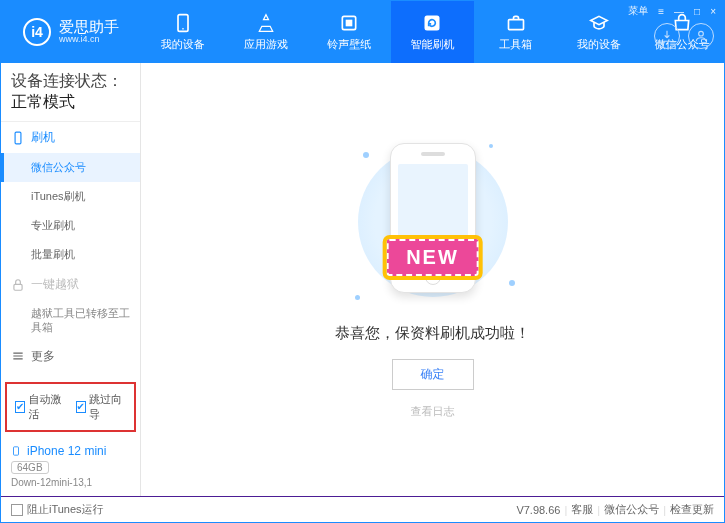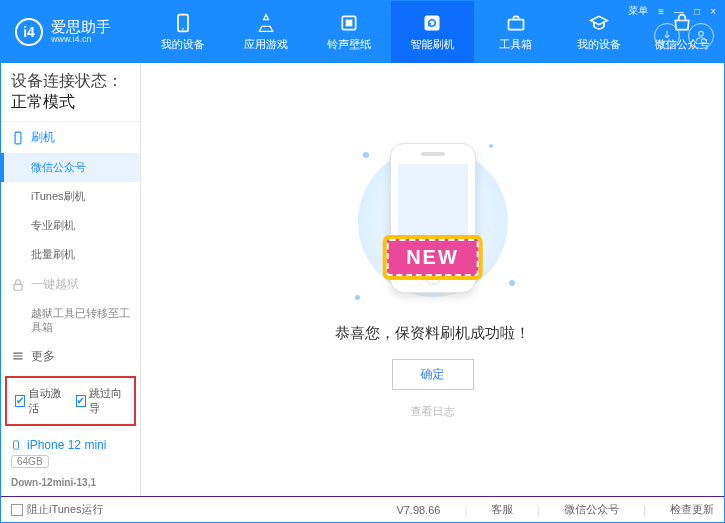--- a/index.html
+++ b/index.html
@@ -1,20 +1,20 @@
 <!DOCTYPE html>
 <html><head>
 <meta charset="utf-8">
 <style>
   * { margin: 0; padding: 0; box-sizing: border-box; }
   body { font-family: "Microsoft YaHei", Arial, sans-serif; font-size: 12px; color: #333; background: #fff; }
   .window { width: 725px; height: 523px; border: 1px solid #1a8cff; position: relative; background: #fff; }
 
   .header { height: 62px; background: #1a8cff; display: flex; align-items: stretch; position: relative; color: #fff; }
-  .brand { display: flex; align-items: center; gap: 8px; padding: 8px 14px; width: 140px; }
+  .brand { display: flex; align-items: center; gap: 8px; padding: 8px 14px; width: 140px; justify-content: center; }
   .brand-logo { width: 28px; height: 28px; border: 2px solid #fff; border-radius: 50%; display: flex; align-items: center; justify-content: center; font-weight: bold; font-size: 14px; }
   .brand-text { display: flex; flex-direction: column; line-height: 1.1; }
   .brand-title { font-size: 15px; font-weight: 500; }
   .brand-sub { font-size: 9px; opacity: .85; }
 
   .navs { display: flex; flex: 1; }
   .nav { flex: 1; display: flex; flex-direction: column; align-items: center; justify-content: center; gap: 4px; cursor: pointer; font-size: 11px; }
   .nav.active { background: #0d6efd; }
   .nav svg { width: 20px; height: 20px; fill: #fff; }
 
@@ -39,41 +39,41 @@
   .side-note { padding: 6px 10px 6px 30px; font-size: 11px; color: #888; line-height: 1.3; }
 
   .cb-row { display: flex; gap: 10px; padding: 8px; border: 2px solid #d33; margin: 4px 4px 6px; }
   .cb-row label { display: flex; align-items: center; gap: 3px; font-size: 11px; cursor: pointer; color: #555; }
   .cb { width: 12px; height: 12px; border: 1px solid #1a8cff; display: inline-flex; align-items: center; justify-content: center; color: #1a8cff; font-size: 10px; line-height: 1; }
 
   .device-block { padding: 6px 10px 8px; }
   .device-name { display: flex; align-items: center; gap: 6px; color: #1a8cff; font-size: 12px; font-weight: 500; }
   .device-name svg { width: 10px; height: 14px; fill: #1a8cff; }
   .capacity { display: inline-block; border: 1px solid #ccc; border-radius: 3px; font-size: 10px; color: #888; padding: 0 5px; margin-top: 3px; }
-  .firmware { font-size: 10px; color: #888; margin-top: 9px; font-weight: bold; }
+  .firmware { font-size: 10px; color: #888; margin-top: 3px; }
 
   .main { flex: 1; position: relative; display: flex; align-items: center; justify-content: center; }
   .content-center { text-align: center; }
   .phone-illust { width: 200px; height: 170px; margin: 0 auto 14px; position: relative; }
   .sun { position: absolute; left: 50%; top: 48%; transform: translate(-50%,-50%); width: 150px; height: 150px; border-radius: 50%; background: radial-gradient(circle, #e4f3ff 55%, #d0e9ff 100%); }
   .phone { position: absolute; left: 50%; top: 46%; transform: translate(-50%,-50%); width: 86px; height: 150px; background: #fff; border-radius: 14px; box-shadow: 0 4px 10px rgba(0,0,0,.12); border: 1px solid #e3e3e3; }
   .phone::before { content:""; position:absolute; top:8px; left:50%; transform:translateX(-50%); width:24px; height:4px; border-radius:2px; background:#ddd; }
   .phone::after { content:""; position:absolute; bottom:7px; left:50%; transform:translateX(-50%); width:14px; height:14px; border-radius:50%; border:1px solid #ddd; }
   .phone-screen { position:absolute; top:20px; bottom:26px; left:7px; right:7px; background:#e9f4fe; border-radius:2px; }
   .ribbon { position:absolute; left:50%; top:58%; transform:translateX(-50%); background:#ec4899; color:#fff; font-weight:bold; font-size:20px; letter-spacing:2px; padding:5px 18px; border-radius:3px; border: 2px dashed #fff; outline: 4px solid #ffc107; }
   .dots { position:absolute; width:6px; height:6px; background:#9fd0ff; border-radius:50%; }
   .d1{ top:12px; left:30px;} .d2{top:4px; right:40px; width:4px; height:4px;} .d3{bottom:10px; left:22px; width:5px; height:5px;} .d4{bottom:24px; right:18px;}
   .success-text { font-size: 15px; color: #333; margin-bottom: 16px; }
   .confirm-btn { display:inline-block; border:1px solid #ccc; padding:6px 28px; font-size:12px; color:#3b82f6; cursor:pointer; background:#fff; }
   .log-link { display:block; margin-top:14px; font-size:11px; color:#bbb; cursor:pointer; }
 
   .footer { height: 26px; border-top: 1px solid #4c1d95; display: flex; align-items: center; font-size: 11px; color: #666; padding: 0 10px; }
   .footer .left { display: flex; align-items: center; gap: 4px; }
   .footer .cbf { width:12px; height:12px; border:1px solid #999; display:inline-block; }
-  .footer .right { margin-left: auto; display: flex; gap: 24px; align-items: center; }
+  .footer .right { margin-left: auto; display: flex; gap: 4px; align-items: center; }
   .footer .right span { cursor: pointer; }
   .sep { color: #ddd; }
 </style>
 </head>
 <body>
 
 <div class="window">
 
   <div class="header">
     <div class="brand">

